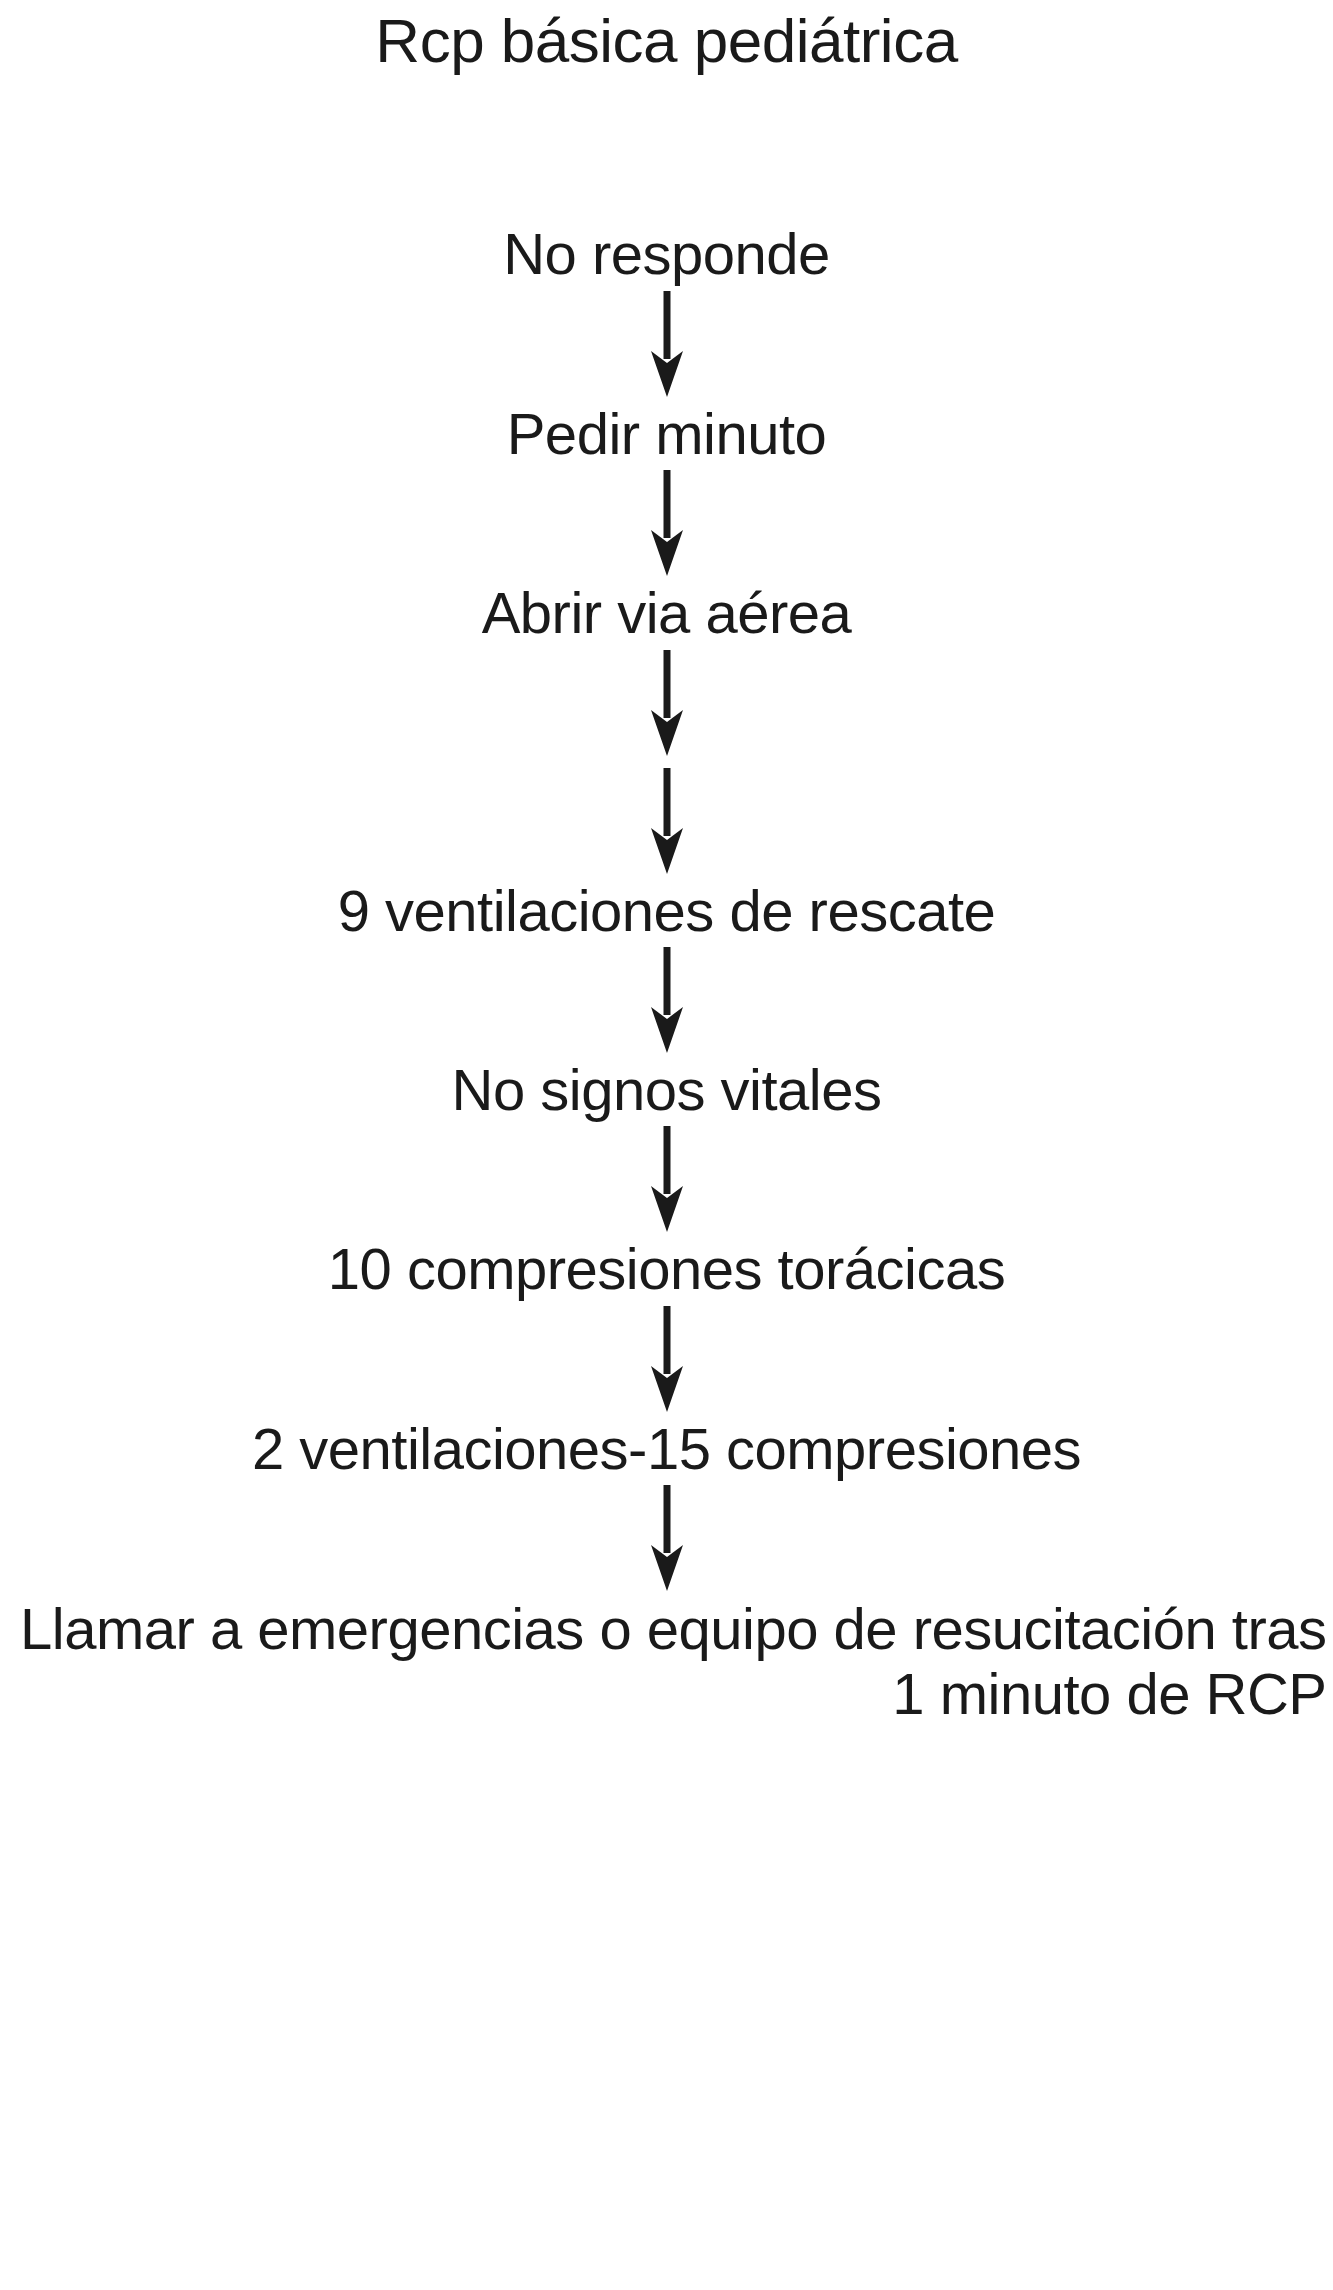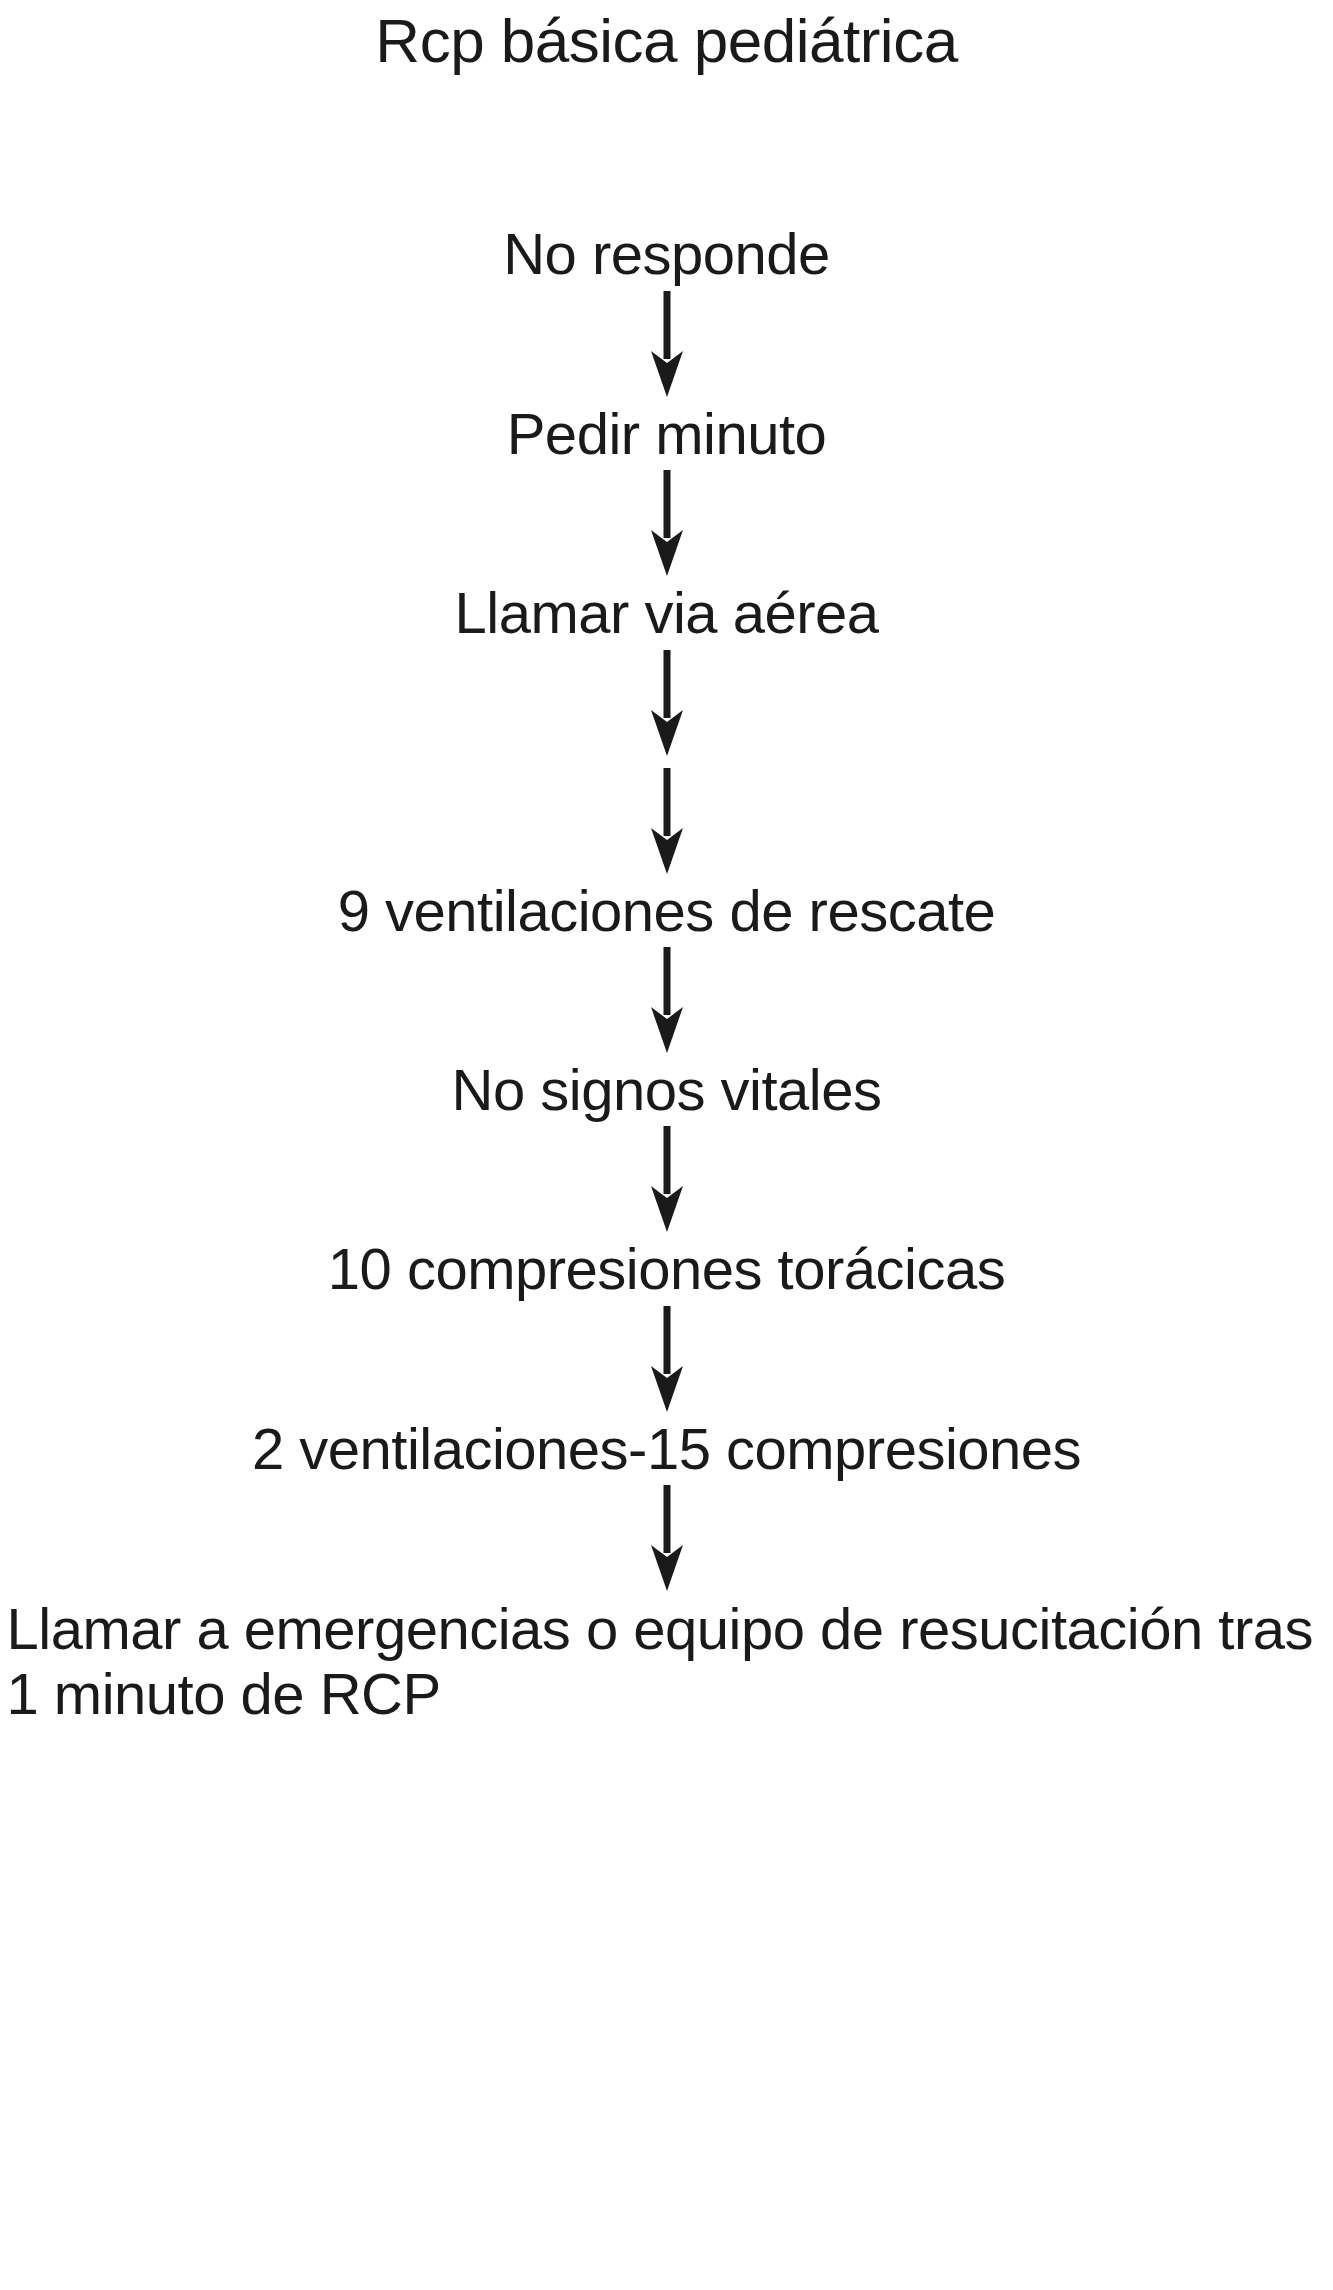--- a/index.html
+++ b/index.html
@@ -31,21 +31,21 @@
     font-size: 62px;
     line-height: 1.05;
     text-align: center;
     margin-top: 8px;
     letter-spacing: -0.5px;
     white-space: nowrap;
   }
   .step {
     font-size: 58px;
     line-height: 1.06;
-    text-align: left;
+    text-align: right;
     white-space: nowrap;
     letter-spacing: -0.5px;
   }
   .step.wrap {
     white-space: normal;
     max-width: 1320px;
     line-height: 1.12;
   }
   .arrow {
     width: 40px;
@@ -71,21 +71,21 @@
       <polygon points="20,112 4,66 20,78 36,66" fill="#1a1a1a"></polygon>
     </svg>
 
     <div class="step">Pedir minuto</div>
 
     <svg class="arrow" viewBox="0 0 40 118" width="40" height="118" aria-hidden="true">
       <line x1="20" y1="6" x2="20" y2="74" stroke="#1a1a1a" stroke-width="7"></line>
       <polygon points="20,112 4,66 20,78 36,66" fill="#1a1a1a"></polygon>
     </svg>
 
-    <div class="step">Llamar via aérea</div>
+    <div class="step">Abrir via aérea</div>
 
     <svg class="arrow" viewBox="0 0 40 118" width="40" height="118" aria-hidden="true">
       <line x1="20" y1="6" x2="20" y2="74" stroke="#1a1a1a" stroke-width="7"></line>
       <polygon points="20,112 4,66 20,78 36,66" fill="#1a1a1a"></polygon>
     </svg>
 
 
     <svg class="arrow" viewBox="0 0 40 118" width="40" height="118" aria-hidden="true">
       <line x1="20" y1="6" x2="20" y2="74" stroke="#1a1a1a" stroke-width="7"></line>
       <polygon points="20,112 4,66 20,78 36,66" fill="#1a1a1a"></polygon>

